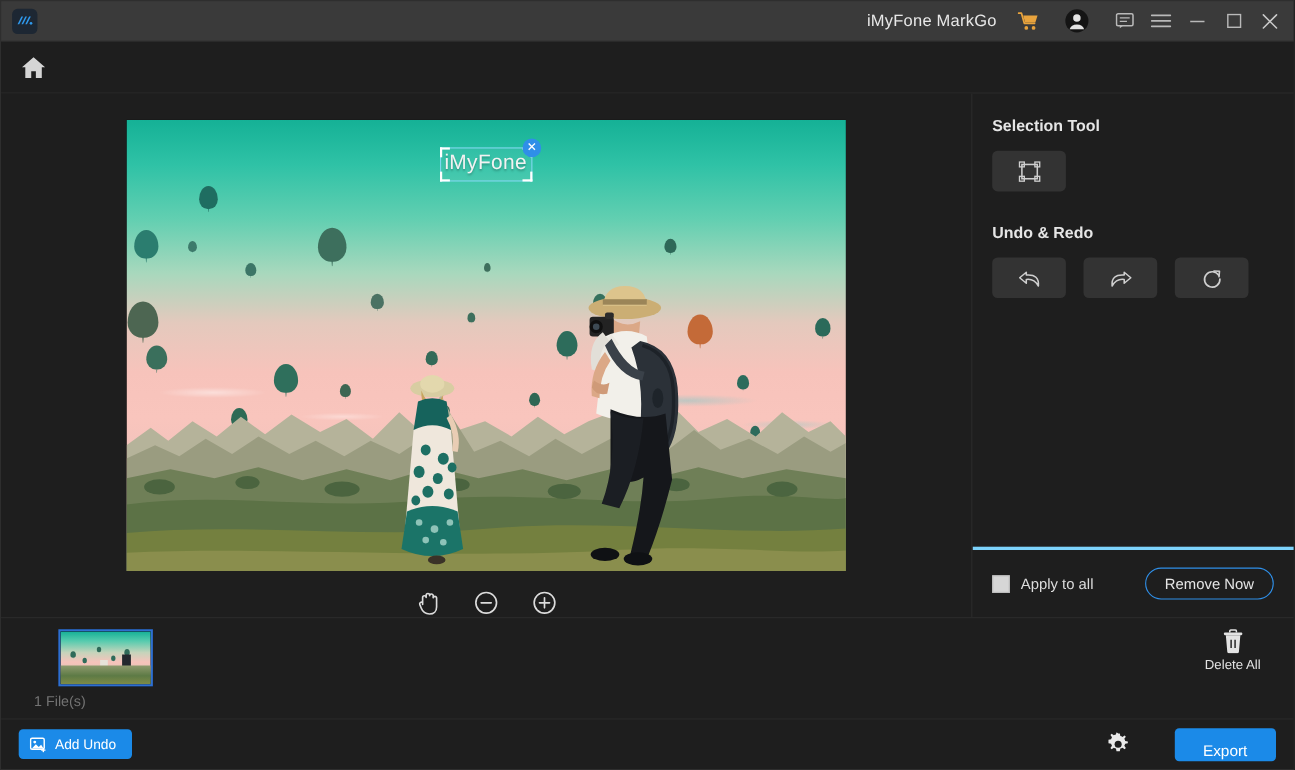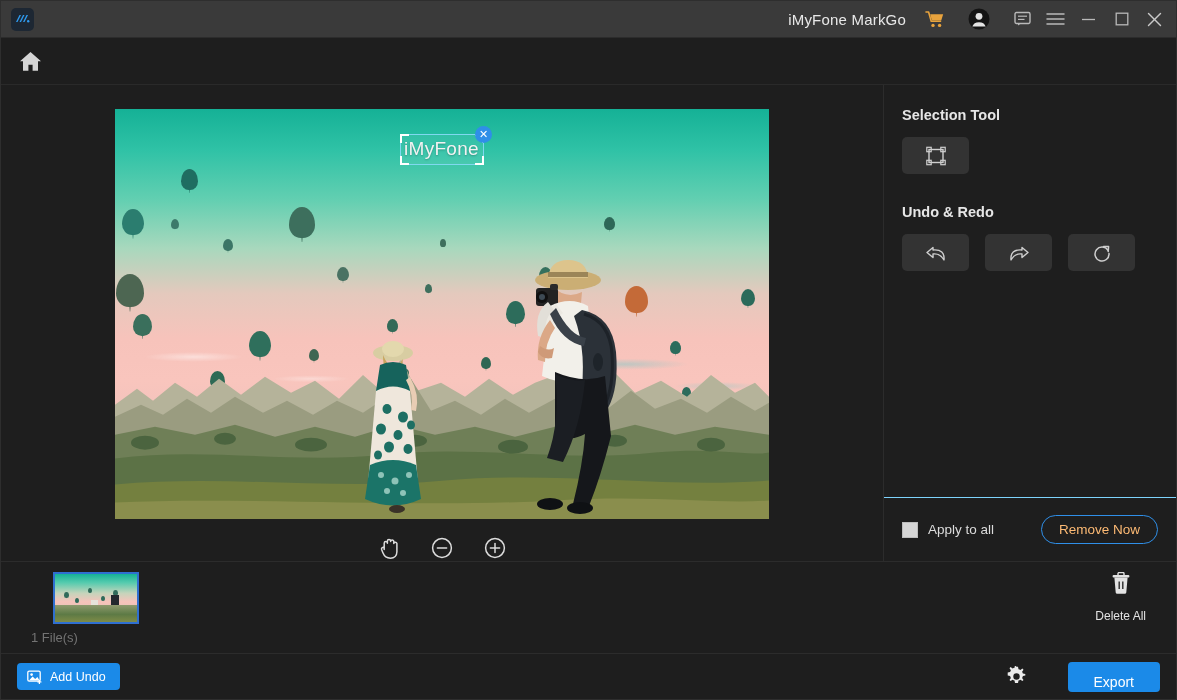--- a/index.html
+++ b/index.html
@@ -172,34 +172,34 @@
   .tool-row { display: flex; gap: 16px; padding: 14px 0 0 18px; }
   .tool-btn {
     width: 67px; height: 37px; border-radius: 5px;
     background: #333333;
     display: flex; align-items: center; justify-content: center;
     cursor: pointer;
   }
   .undo-block { margin-top: 30px; }
   .panel-spacer { flex: 1; }
   .panel-bottom {
-    border-top: 1px solid #7dd3fc;
+    border-top: 3px solid #7dd3fc;
     height: 64px; min-height: 64px;
     display: flex; align-items: center;
     padding: 0 18px;
   }
   .chk-wrap { display: flex; align-items: center; cursor: pointer; }
   .chk {
     width: 16px; height: 16px; background: #d6d6d6;
     border: 1px solid #bdbdbd; margin-right: 10px;
   }
   .chk-label { color: #dcdcdc; font-size: 13.5px; }
   .remove-btn {
     margin-left: auto;
-    border: 1px solid #2f8fe8; color: #fdba74;
+    border: 1px solid #2f8fe8; color: #e5e5e5;
     background: transparent; border-radius: 15px;
     padding: 6px 17px; font-size: 13.5px; cursor: pointer;
     font-family: "Liberation Sans", sans-serif;
   }
 
   
   .filmstrip {
     height: 92px; min-height: 92px;
     background: #1e1e1e;
     border-top: 1px solid #2c2c2c;
@@ -220,21 +220,21 @@
   }
   .file-count {
     position: absolute; left: 18px; top: 68px;
     color: #737373; font-size: 13px; margin-left: 12px;
   }
   .delete-all {
     position: absolute; right: 30px; top: 10px;
     display: flex; flex-direction: column; align-items: center;
     cursor: pointer;
   }
-  .delete-all .lbl { color: #e2e2e2; font-size: 12px; margin-top: 15px; }
+  .delete-all .lbl { color: #e2e2e2; font-size: 12px; margin-top: 3px; }
 
   
   .bottombar {
     height: 46px; min-height: 46px;
     background: #1e1e1e;
     border-top: 1px solid #2c2c2c;
     display: flex; align-items: center;
     padding: 0 16px 0 16px;
   }
   .add-btn {

